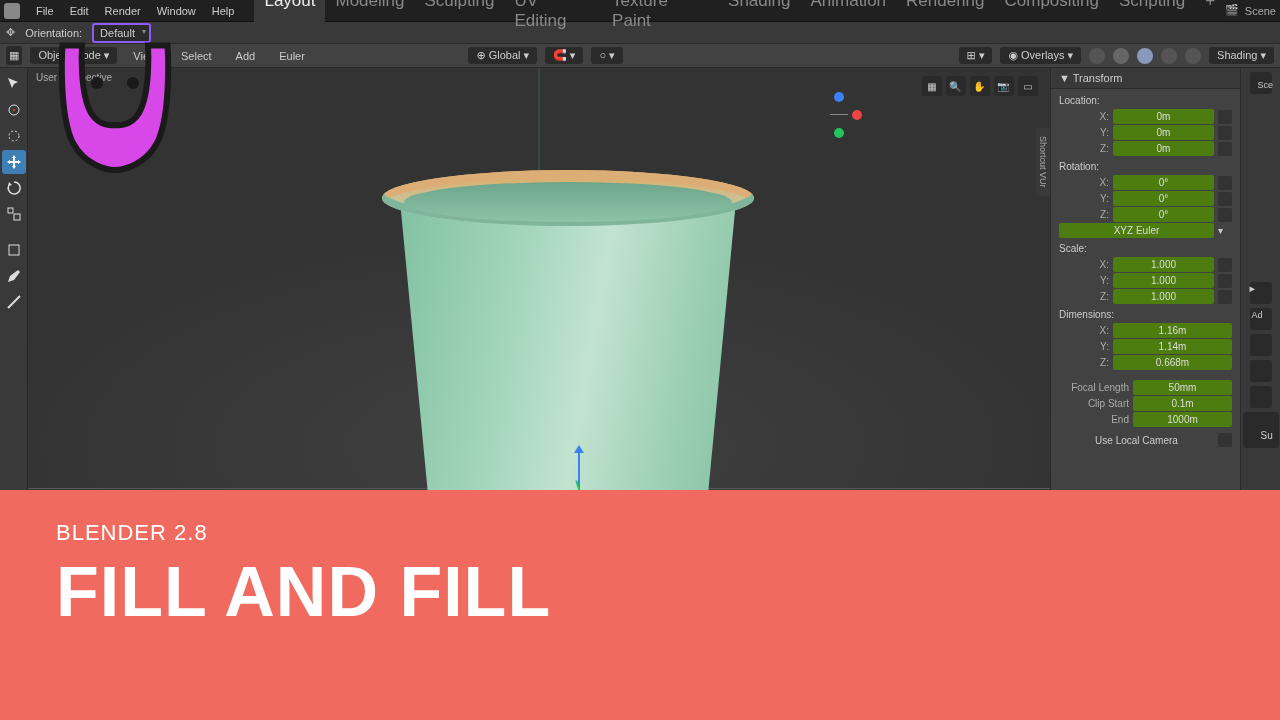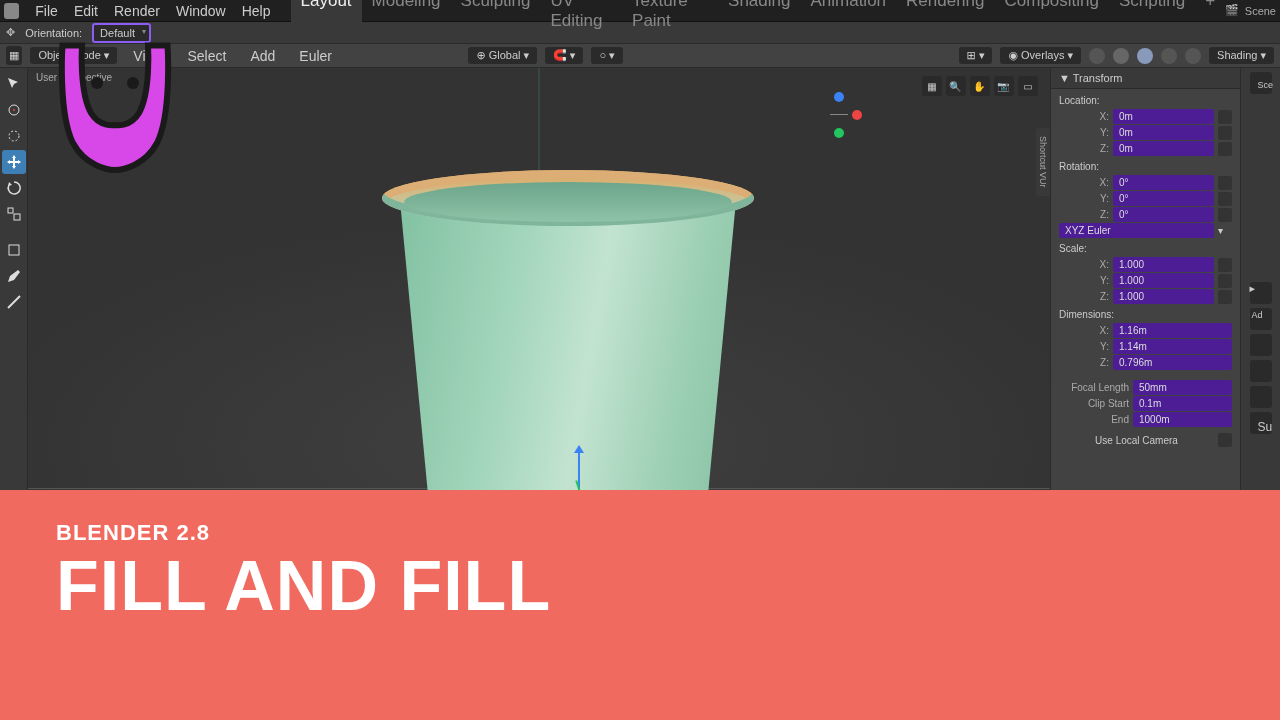--- a/index.html
+++ b/index.html
@@ -1,19 +1,19 @@
 <!DOCTYPE html>
 <html><head>
 <meta charset="utf-8">
 <style>
 *{margin:0;padding:0;box-sizing:border-box;font-family:Arial,sans-serif;user-select:none}
 body{width:1280px;height:720px;background:#393939;color:#ccc;font-size:11px;overflow:hidden;position:relative}
 .topbar{height:22px;background:#202020;display:flex;align-items:center;padding:0 4px;border-bottom:1px solid #111}
 .logo{width:16px;height:16px;background:#888;border-radius:3px;margin-right:8px}
-.menu-item{padding:3px 8px;cursor:pointer;font-size:14px}
+.menu-item{padding:3px 8px;cursor:pointer;font-size:11px}
 .workspace-tabs{display:flex;margin-left:12px}
 .ws-tab{padding:4px 10px;font-size:17px;color:#888;cursor:pointer}
 .ws-tab.active{background:#393939;color:#eee;border-radius:3px 3px 0 0}
 .scene-info{margin-left:auto;display:flex;align-items:center;gap:6px;font-size:11px;color:#aaa}
 .toolbar2{height:22px;background:#393939;display:flex;align-items:center;padding:0 6px;gap:10px;border-bottom:1px solid #2a2a2a}
 .dd{background:#2a2a2a;border:2px solid #8b5cf6;padding:2px 14px 2px 6px;border-radius:3px;font-size:11px;position:relative}
 .dd::after{content:"▾";position:absolute;right:3px;font-size:8px;color:#888}
 .toolbar3{height:24px;background:#424242;display:flex;align-items:center;padding:0 6px;gap:8px;border-bottom:1px solid #2a2a2a}
 .sel{background:#2a2a2a;padding:2px 8px;border-radius:3px;font-size:11px}
 .main{display:flex;height:calc(100% - 68px)}
@@ -43,26 +43,26 @@
 .axis-gizmo .dx{background:#ef4444;right:0;top:18px}
 .axis-gizmo .dy{background:#22c55e;left:18px;bottom:0}
 .axis-gizmo .dz{background:#3b82f6;left:18px;top:0}
 .axis-gizmo .line{position:absolute;background:#888;width:18px;height:1px;left:14px;top:22px}
 .right-panel{width:190px;background:#424242;border-left:1px solid #2a2a2a;font-size:10px;overflow:hidden}
 .panel-hdr{padding:4px 8px;background:#393939;font-size:11px;border-bottom:1px solid #2a2a2a}
 .prop-group{padding:2px 8px 6px}
 .prop-label{color:#ccc;padding:4px 0 2px;font-size:10px}
 .prop-row{display:flex;align-items:center;gap:4px;margin:1px 0}
 .prop-row .lab{width:50px;text-align:right;color:#aaa}
-.prop-row .val{flex:1;background:#4c1d95;padding:2px 6px;border-radius:2px;color:#ddd}
+.prop-row .val{flex:1;background:#4d7c0f;padding:2px 6px;border-radius:2px;text-align:center;color:#ddd}
 .prop-row .lock{width:14px;height:14px;background:#333;border-radius:2px}
 .far-right{width:40px;background:#393939;border-left:1px solid #2a2a2a;display:flex;flex-direction:column;align-items:center;padding-top:4px;gap:4px}
 .far-right .ic{width:22px;height:22px;background:#2a2a2a;border-radius:3px}
 .overlay-banner{position:absolute;left:0;bottom:0;width:100%;height:230px;background:#f16a60;padding:30px 56px;color:#fff}
-.banner-sub{font-size:22px;font-weight:700;letter-spacing:1px;}
+.banner-sub{font-size:22px;font-weight:400;letter-spacing:1px;margin-bottom:6px}
 .banner-title{font-size:70px;font-weight:800;letter-spacing:1px}
 .beard-logo{position:absolute;left:40px;top:38px;width:150px;height:135px;z-index:50}
 .circle-btn{width:16px;height:16px;border-radius:50%;background:#555}
 .vertical-tab{position:absolute;right:0;top:60px;writing-mode:vertical-rl;background:#393939;padding:8px 2px;font-size:9px;color:#aaa;border-radius:3px 0 0 3px}
 </style>
 </head>
 <body>
 
 <div class="topbar">
   <div class="logo"></div>
@@ -264,21 +264,21 @@
       <div class="prop-row">
           <span class="lab">X:</span>
           <span class="val">1.16m</span>
         </div>
       <div class="prop-row">
           <span class="lab">Y:</span>
           <span class="val">1.14m</span>
         </div>
       <div class="prop-row">
           <span class="lab">Z:</span>
-          <span class="val">0.796m</span>
+          <span class="val">0.668m</span>
         </div>
     </div>
     <div class="prop-group">
       <div class="prop-row">
           <span class="lab" style="width:70px">Focal Length</span>
           <span class="val">50mm</span>
         </div>
       <div class="prop-row">
           <span class="lab" style="width:70px">Clip Start</span>
           <span class="val">0.1m</span>
@@ -295,21 +295,21 @@
   </div>
 
   <div class="far-right">
     <div class="ic" style="font-size:9px;color:#ccc;padding:8px">Sce</div>
     <div style="height:180px"></div>
     <div class="ic">▸</div>
     <div class="ic" style="font-size:9px;padding:2px">Ad</div>
     <div class="ic"></div>
     <div class="ic"></div>
     <div class="ic"></div>
-    <div class="ic" style="font-size:12px;padding:8px">Su</div>
+    <div class="ic" style="font-size:10px;padding:18px">Su</div>
   </div>
 </div>
 
 <svg class="beard-logo" viewBox="0 0 100 90">
   <path d="M15 5 C15 5 12 50 22 70 C30 85 45 88 50 88 C55 88 70 85 78 70 C88 50 85 5 85 5 L72 5 C72 5 74 36 66 50 C60 60 50 58 50 58 C50 58 40 60 34 50 C26 36 28 5 28 5 Z" fill="#d848e8" stroke="#1a1a1a" stroke-width="4"></path>
   <circle cx="38" cy="30" r="4" fill="#1a1a1a"></circle>
     <circle cx="62" cy="30" r="4" fill="#1a1a1a"></circle>
 </svg>
 
 <div class="overlay-banner">

